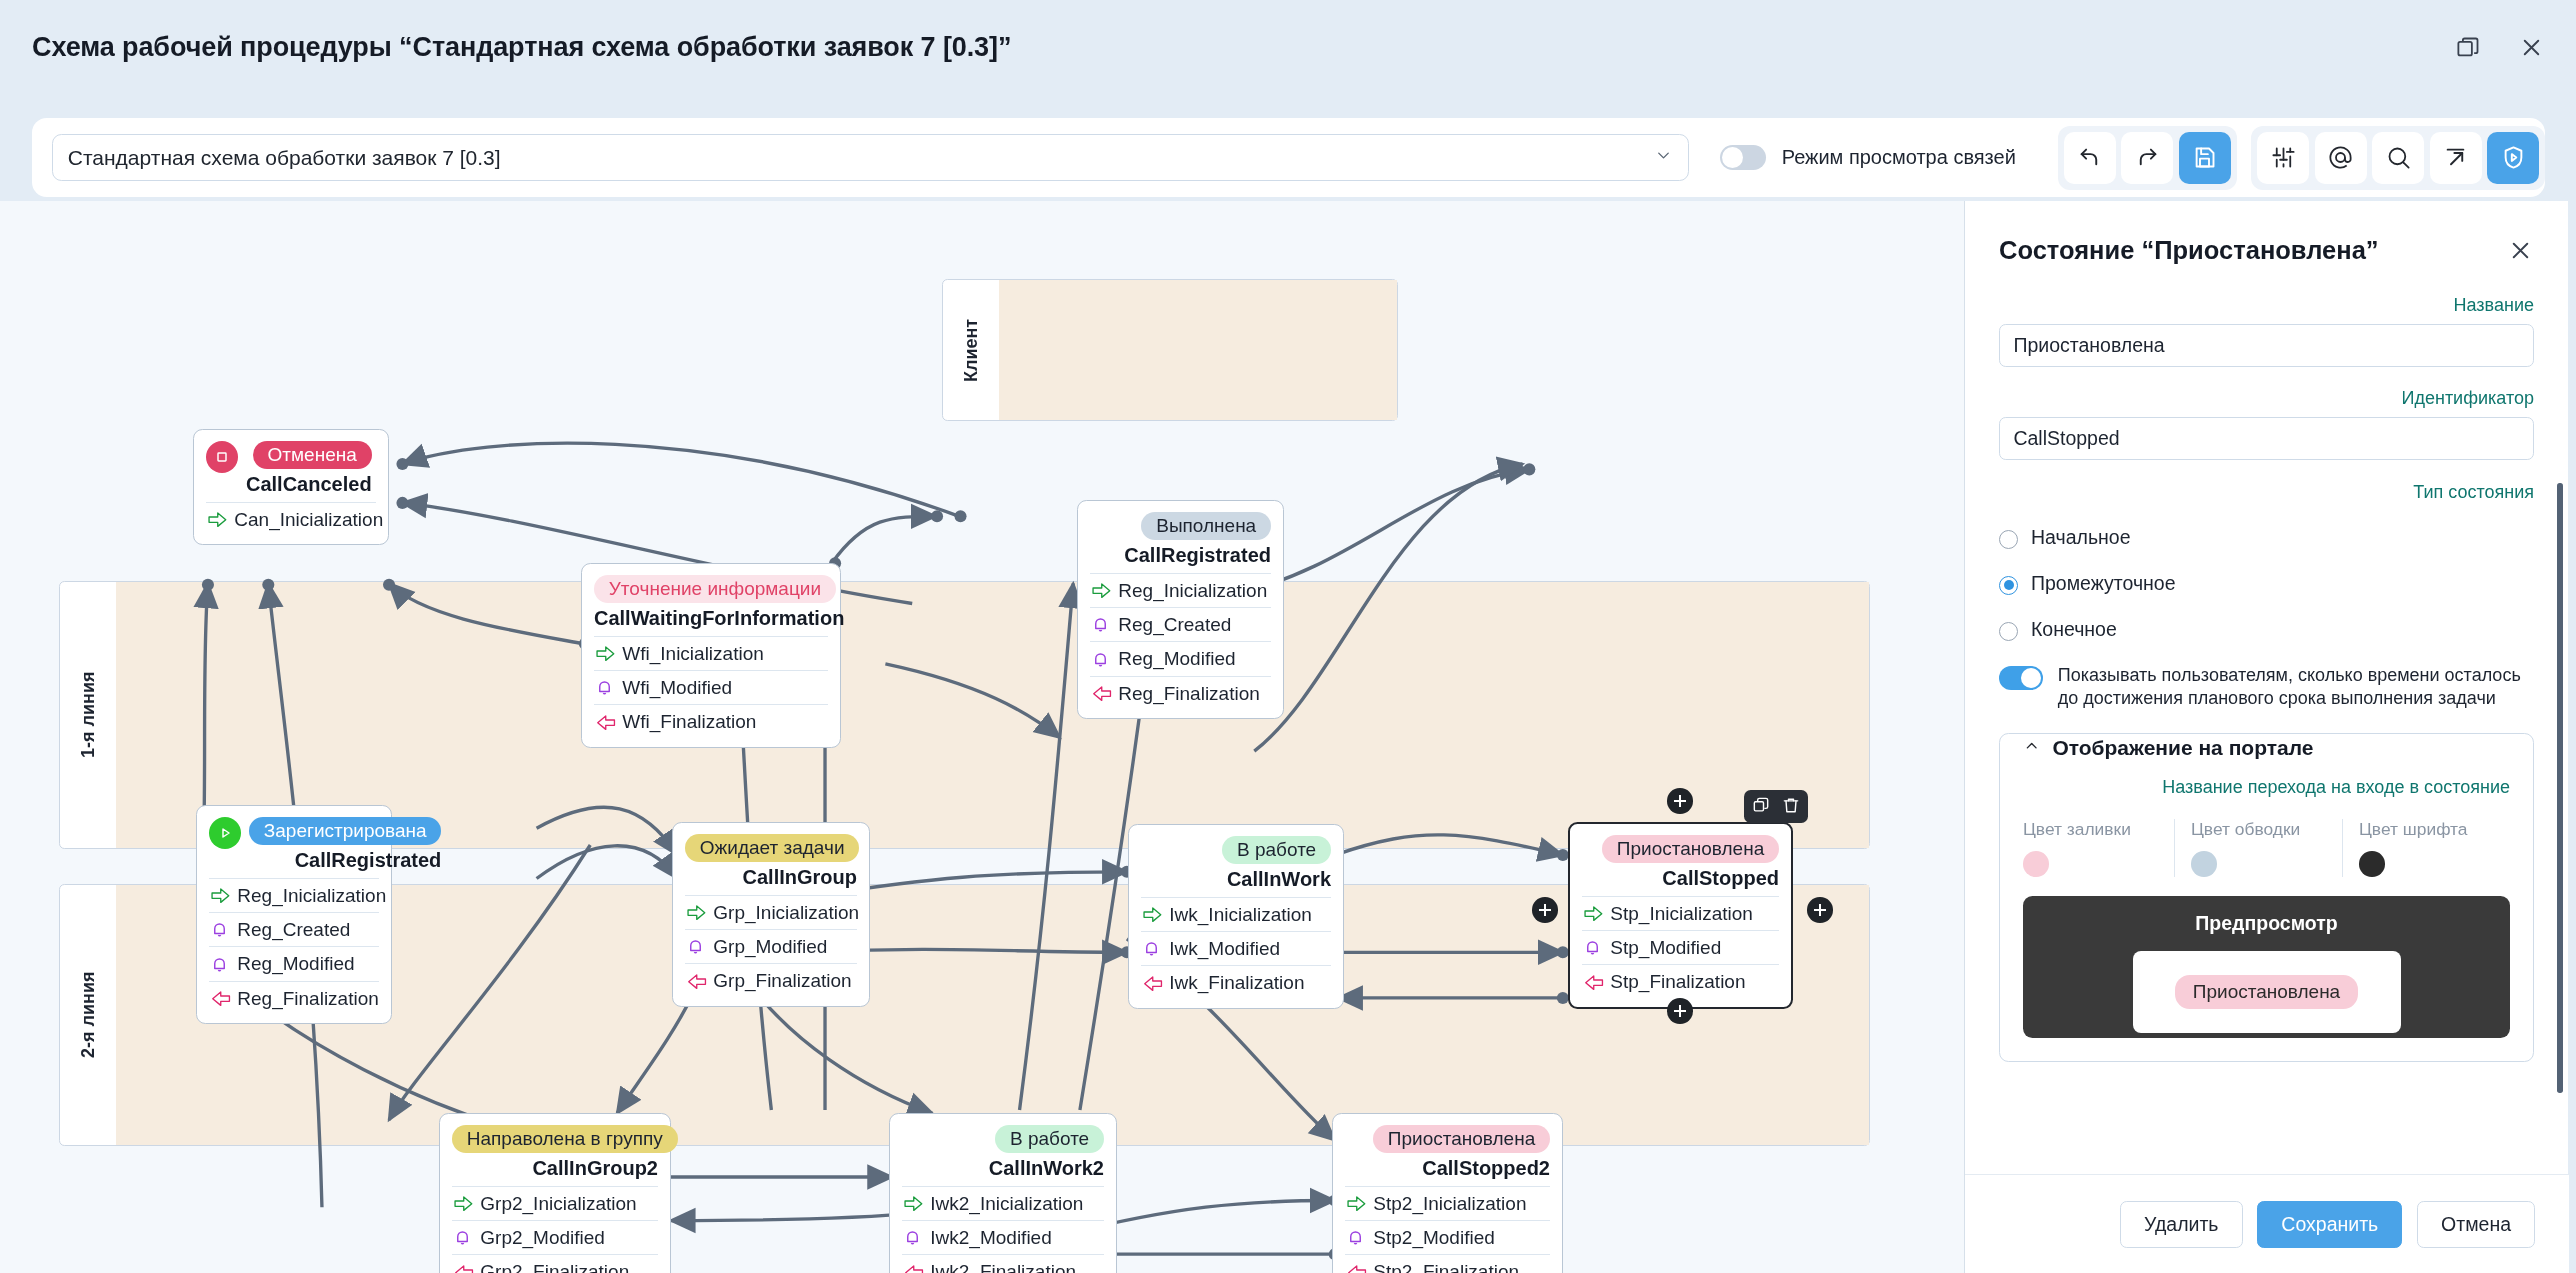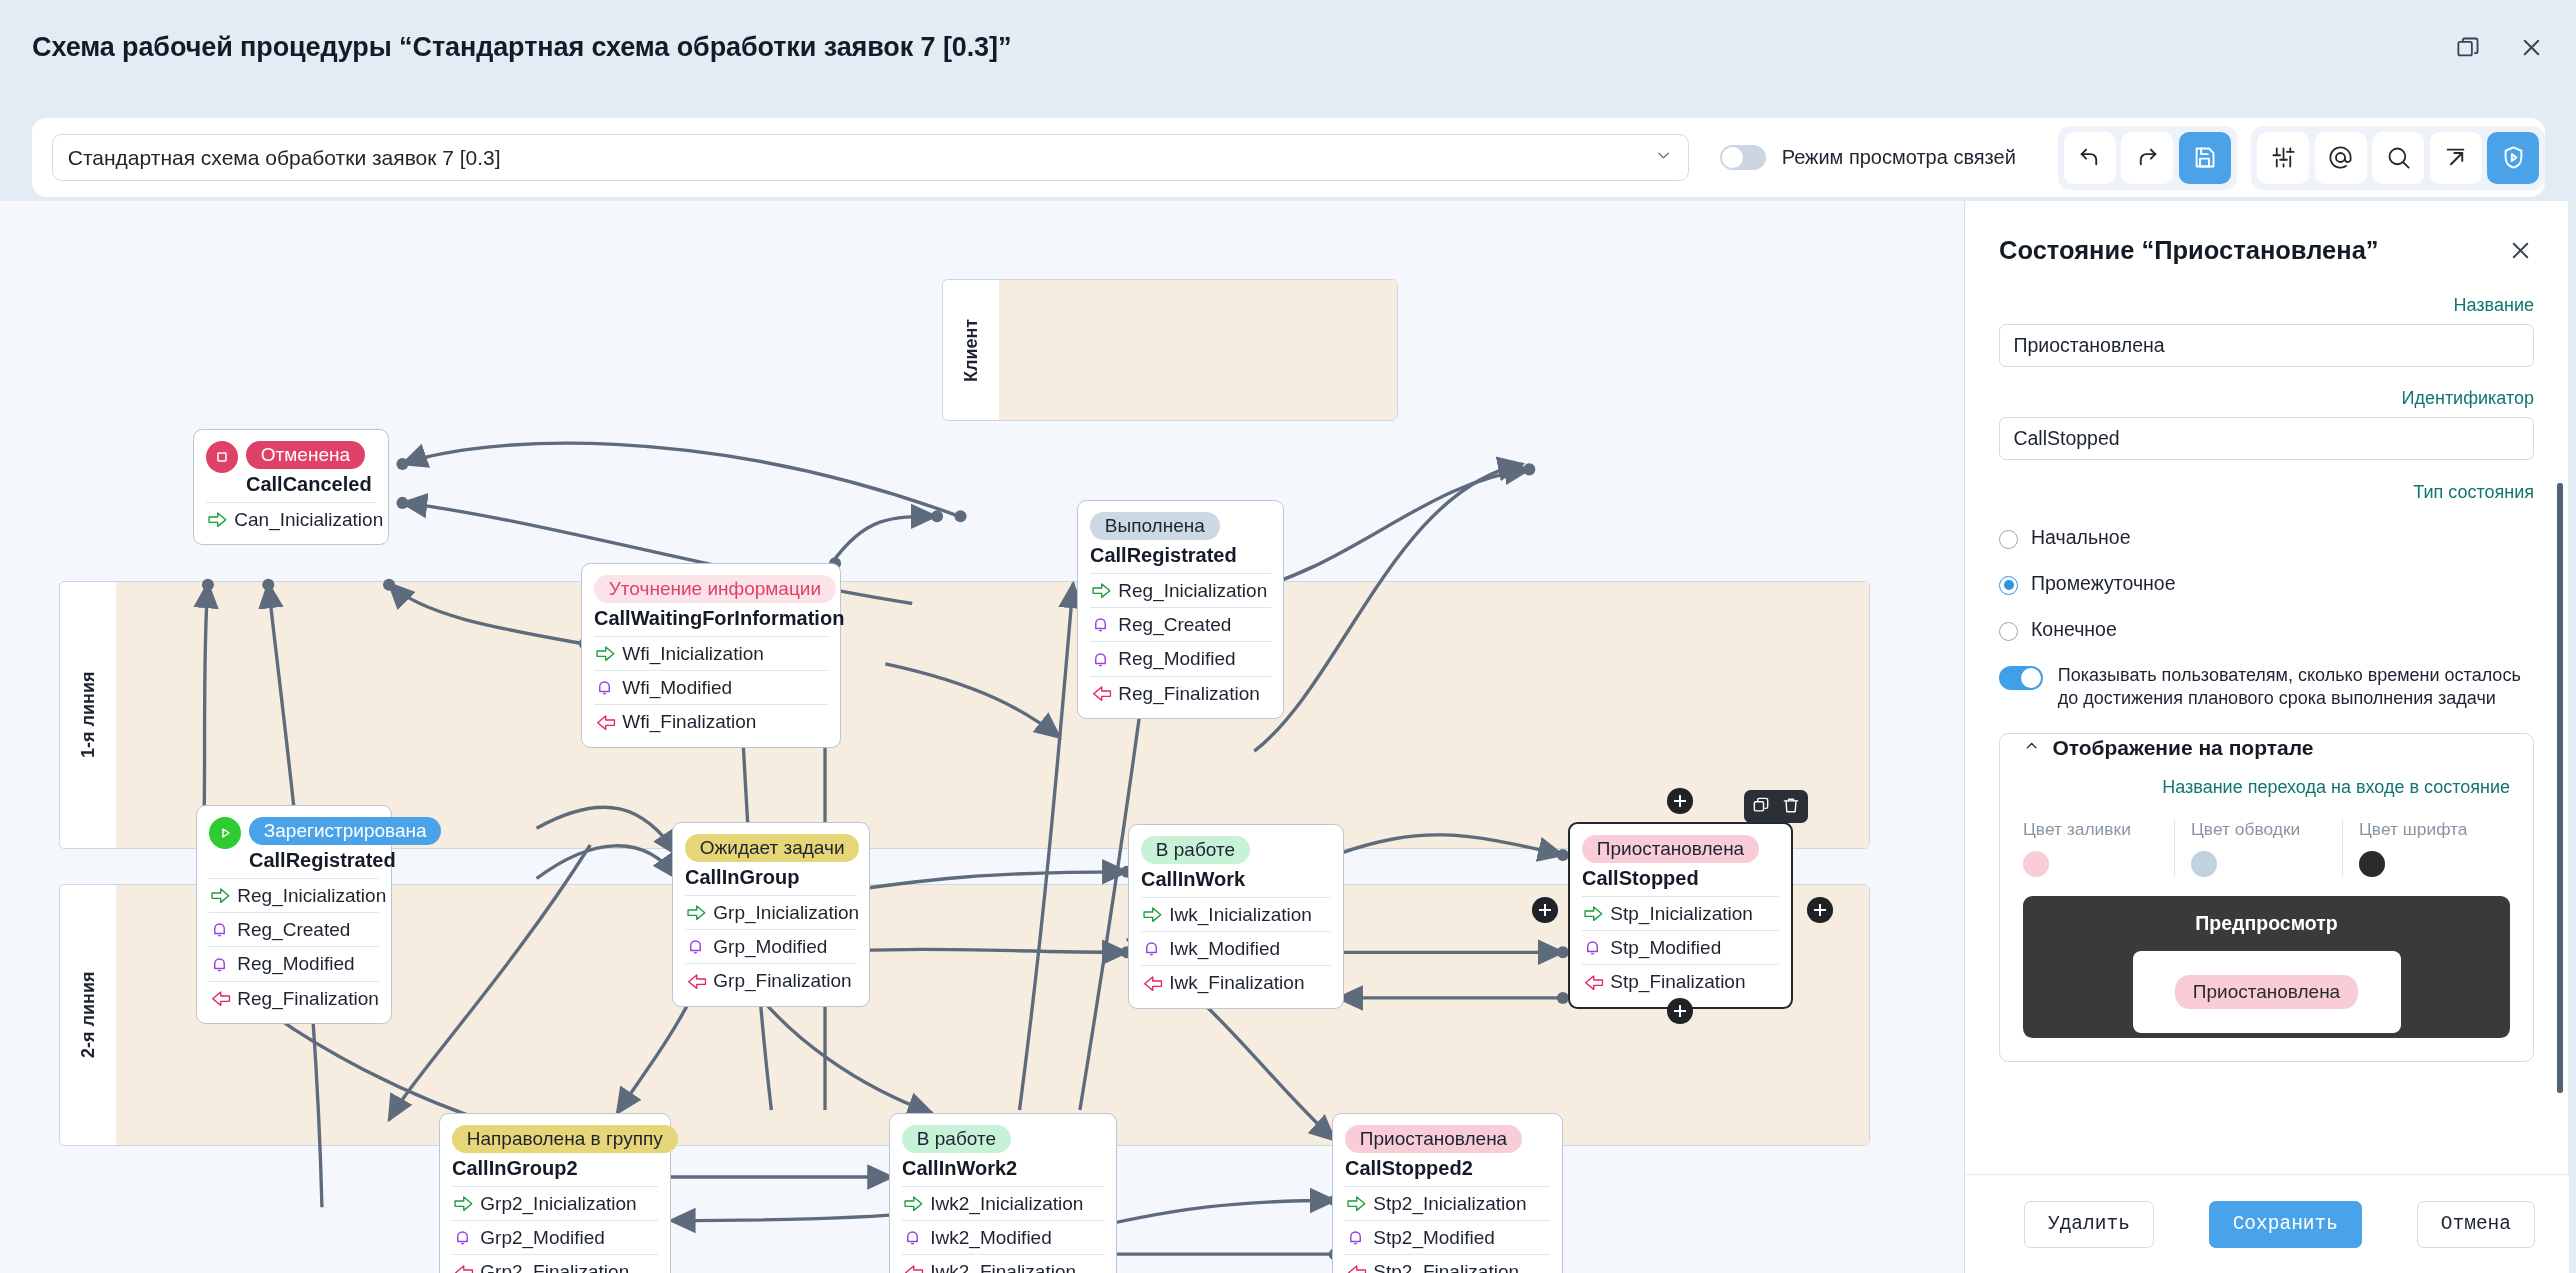--- a/index.html
+++ b/index.html
@@ -73,20 +73,21 @@
     display:flex; align-items:center; justify-content:center;
     font-size:18px; font-weight:bold; color:#1d2430;
     writing-mode:vertical-rl; transform:rotate(180deg);
     white-space:nowrap;
   }
 
   
   .node {
     position:absolute; background:#fff; border:0.7px solid #b9c6d4; border-radius:9.4px;
     padding:10.7px 12px 8px 12px;
+    text-align:right;
   }
   .node.selected { border:2px solid #23272e; }
   .node-head { display:flex; align-items:flex-start; gap:8px; }
   .badge {
     display:inline-block; border-radius:17.4px; padding:4px 14.8px;
     font-size:19px; line-height:1.08; white-space:nowrap;
   }
   .node-id { font-size:20px; font-weight:bold; margin-top:4px; color:#151b26; white-space:nowrap;}
   .state-dot { width:32px; height:32px; border-radius:50%; display:flex; align-items:center; justify-content:center; flex:0 0 auto;}
   .rows { margin-top:5.4px; }
@@ -168,21 +169,21 @@
   }
   #preview-chip { border-radius:14.8px; padding:6px 17.4px; font-size:19px; }
 
   #panel-footer {
     position:absolute; left:0; bottom:0; width:604px; height:99px;
     border-top:0.7px solid #e4ebf2; display:flex; align-items:center;
     justify-content:flex-end; gap:14.8px; padding-right:34px; background:#fff;
   }
   .pbtn { height:47px; border-radius:6.7px; border:0.7px solid #cfdbe8; background:#fff;
     font-size:19.5px; color:#1d2430; display:flex; align-items:center; justify-content:center;
-    padding:0 23px; cursor:pointer; font-family:Liberation Mono, monospace;margin-left:40px;}
+    padding:0 23px; cursor:pointer; font-family:Liberation Sans, sans-serif;}
   .pbtn.primary { background:#4aa3e8; border-color:#4aa3e8; color:#fff; }
 
   #panel-scroll { position:absolute; right:5.4px; top:282px; width:5.4px; height:610px;
     background:#536275; border-radius:2.7px; }
 </style>
 </head>
 <body>
 
 <div id="app">
 

